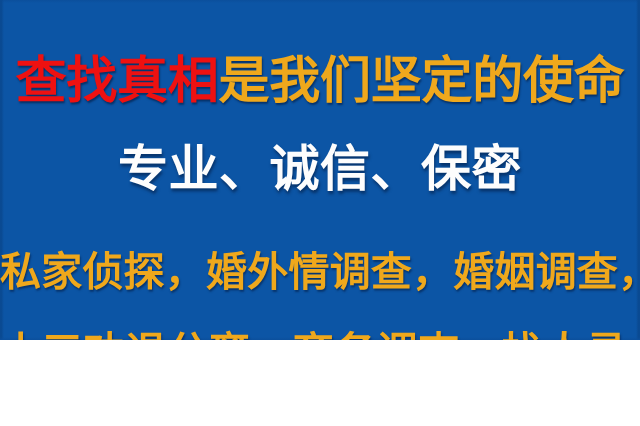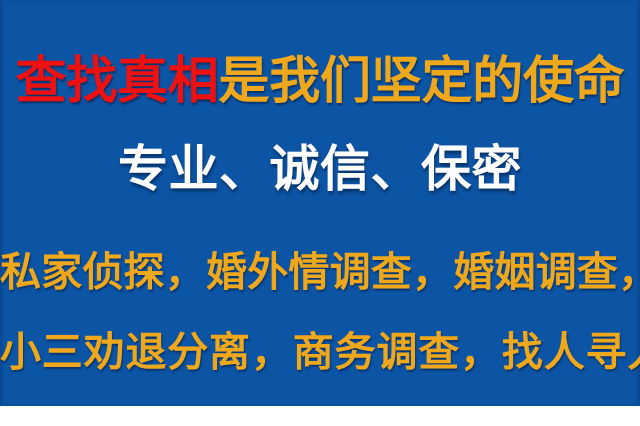--- a/index.html
+++ b/index.html
@@ -5,21 +5,21 @@
 <style>
   html, body {
     margin: 0;
     padding: 0;
     background: #ffffff;
   }
 
   #banner {
     position: relative;
     width: 640px;
-    height: 406px;
+    height: 340px;
     overflow: hidden;
     background: #0c55a5;
     font-family: "DejaVu Sans", "Liberation Sans", sans-serif;
     -webkit-font-smoothing: antialiased;
   }
 
   
   .edge {
     position: absolute;
     top: 0;

